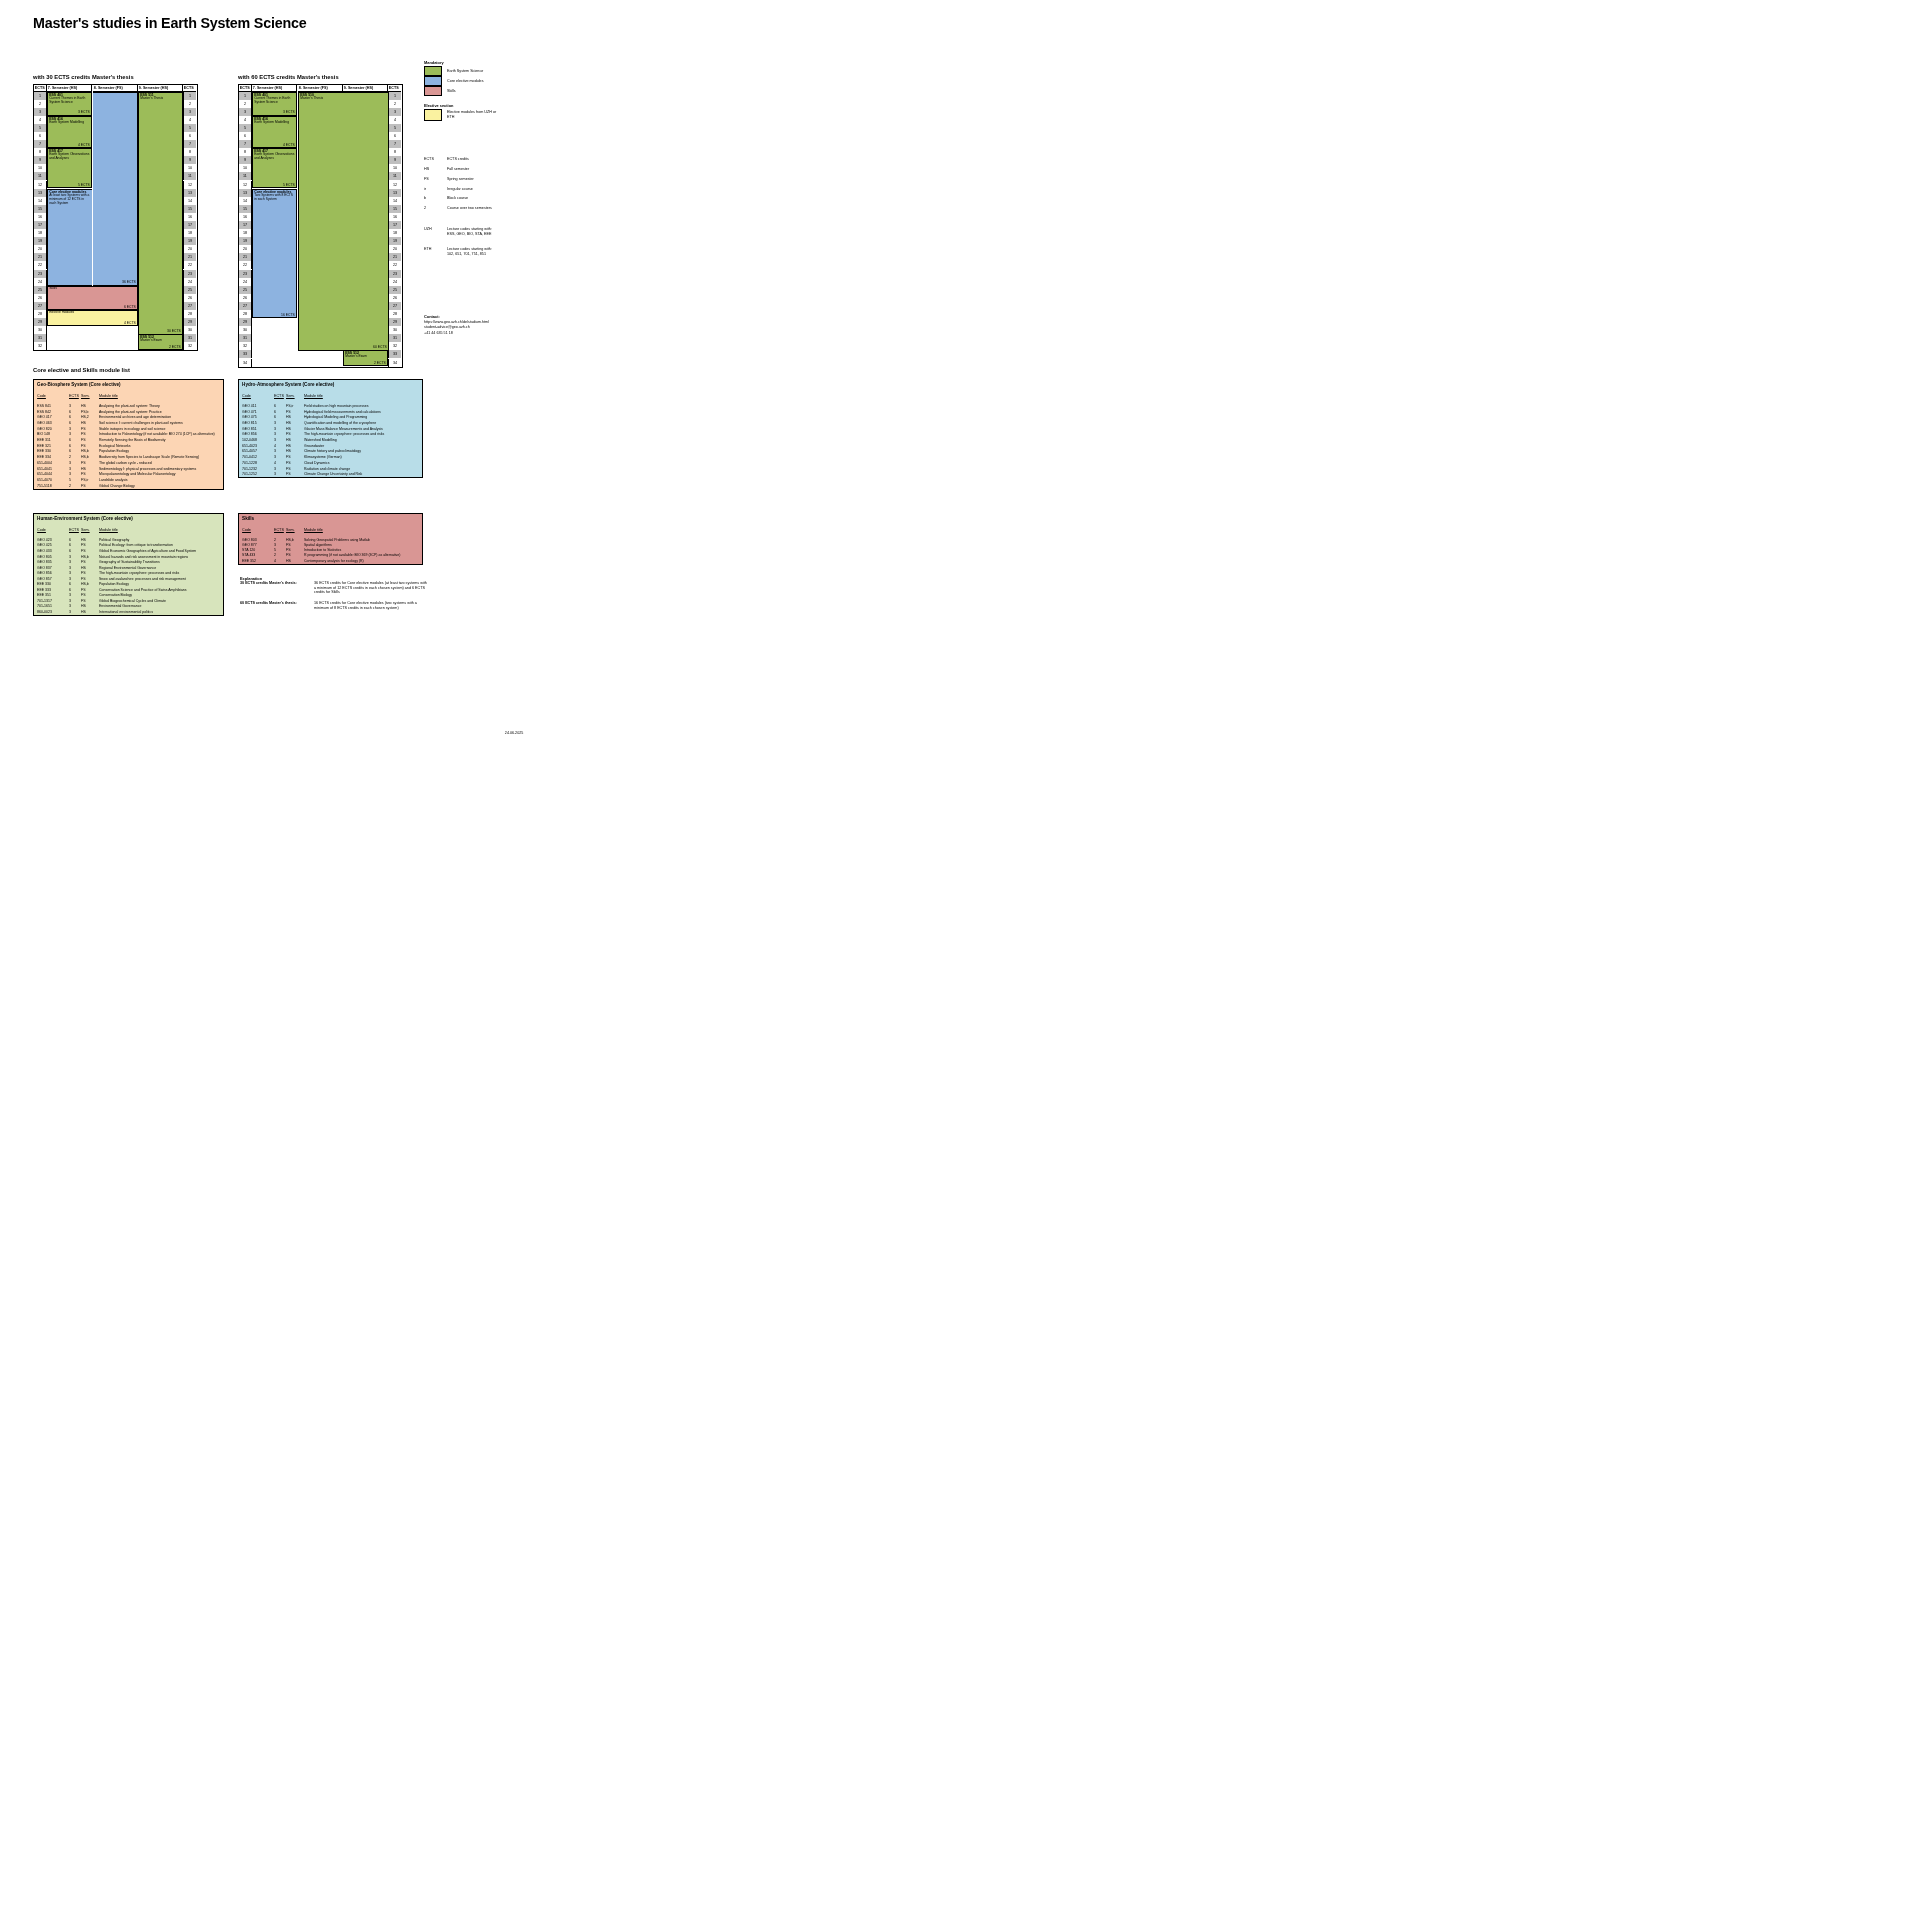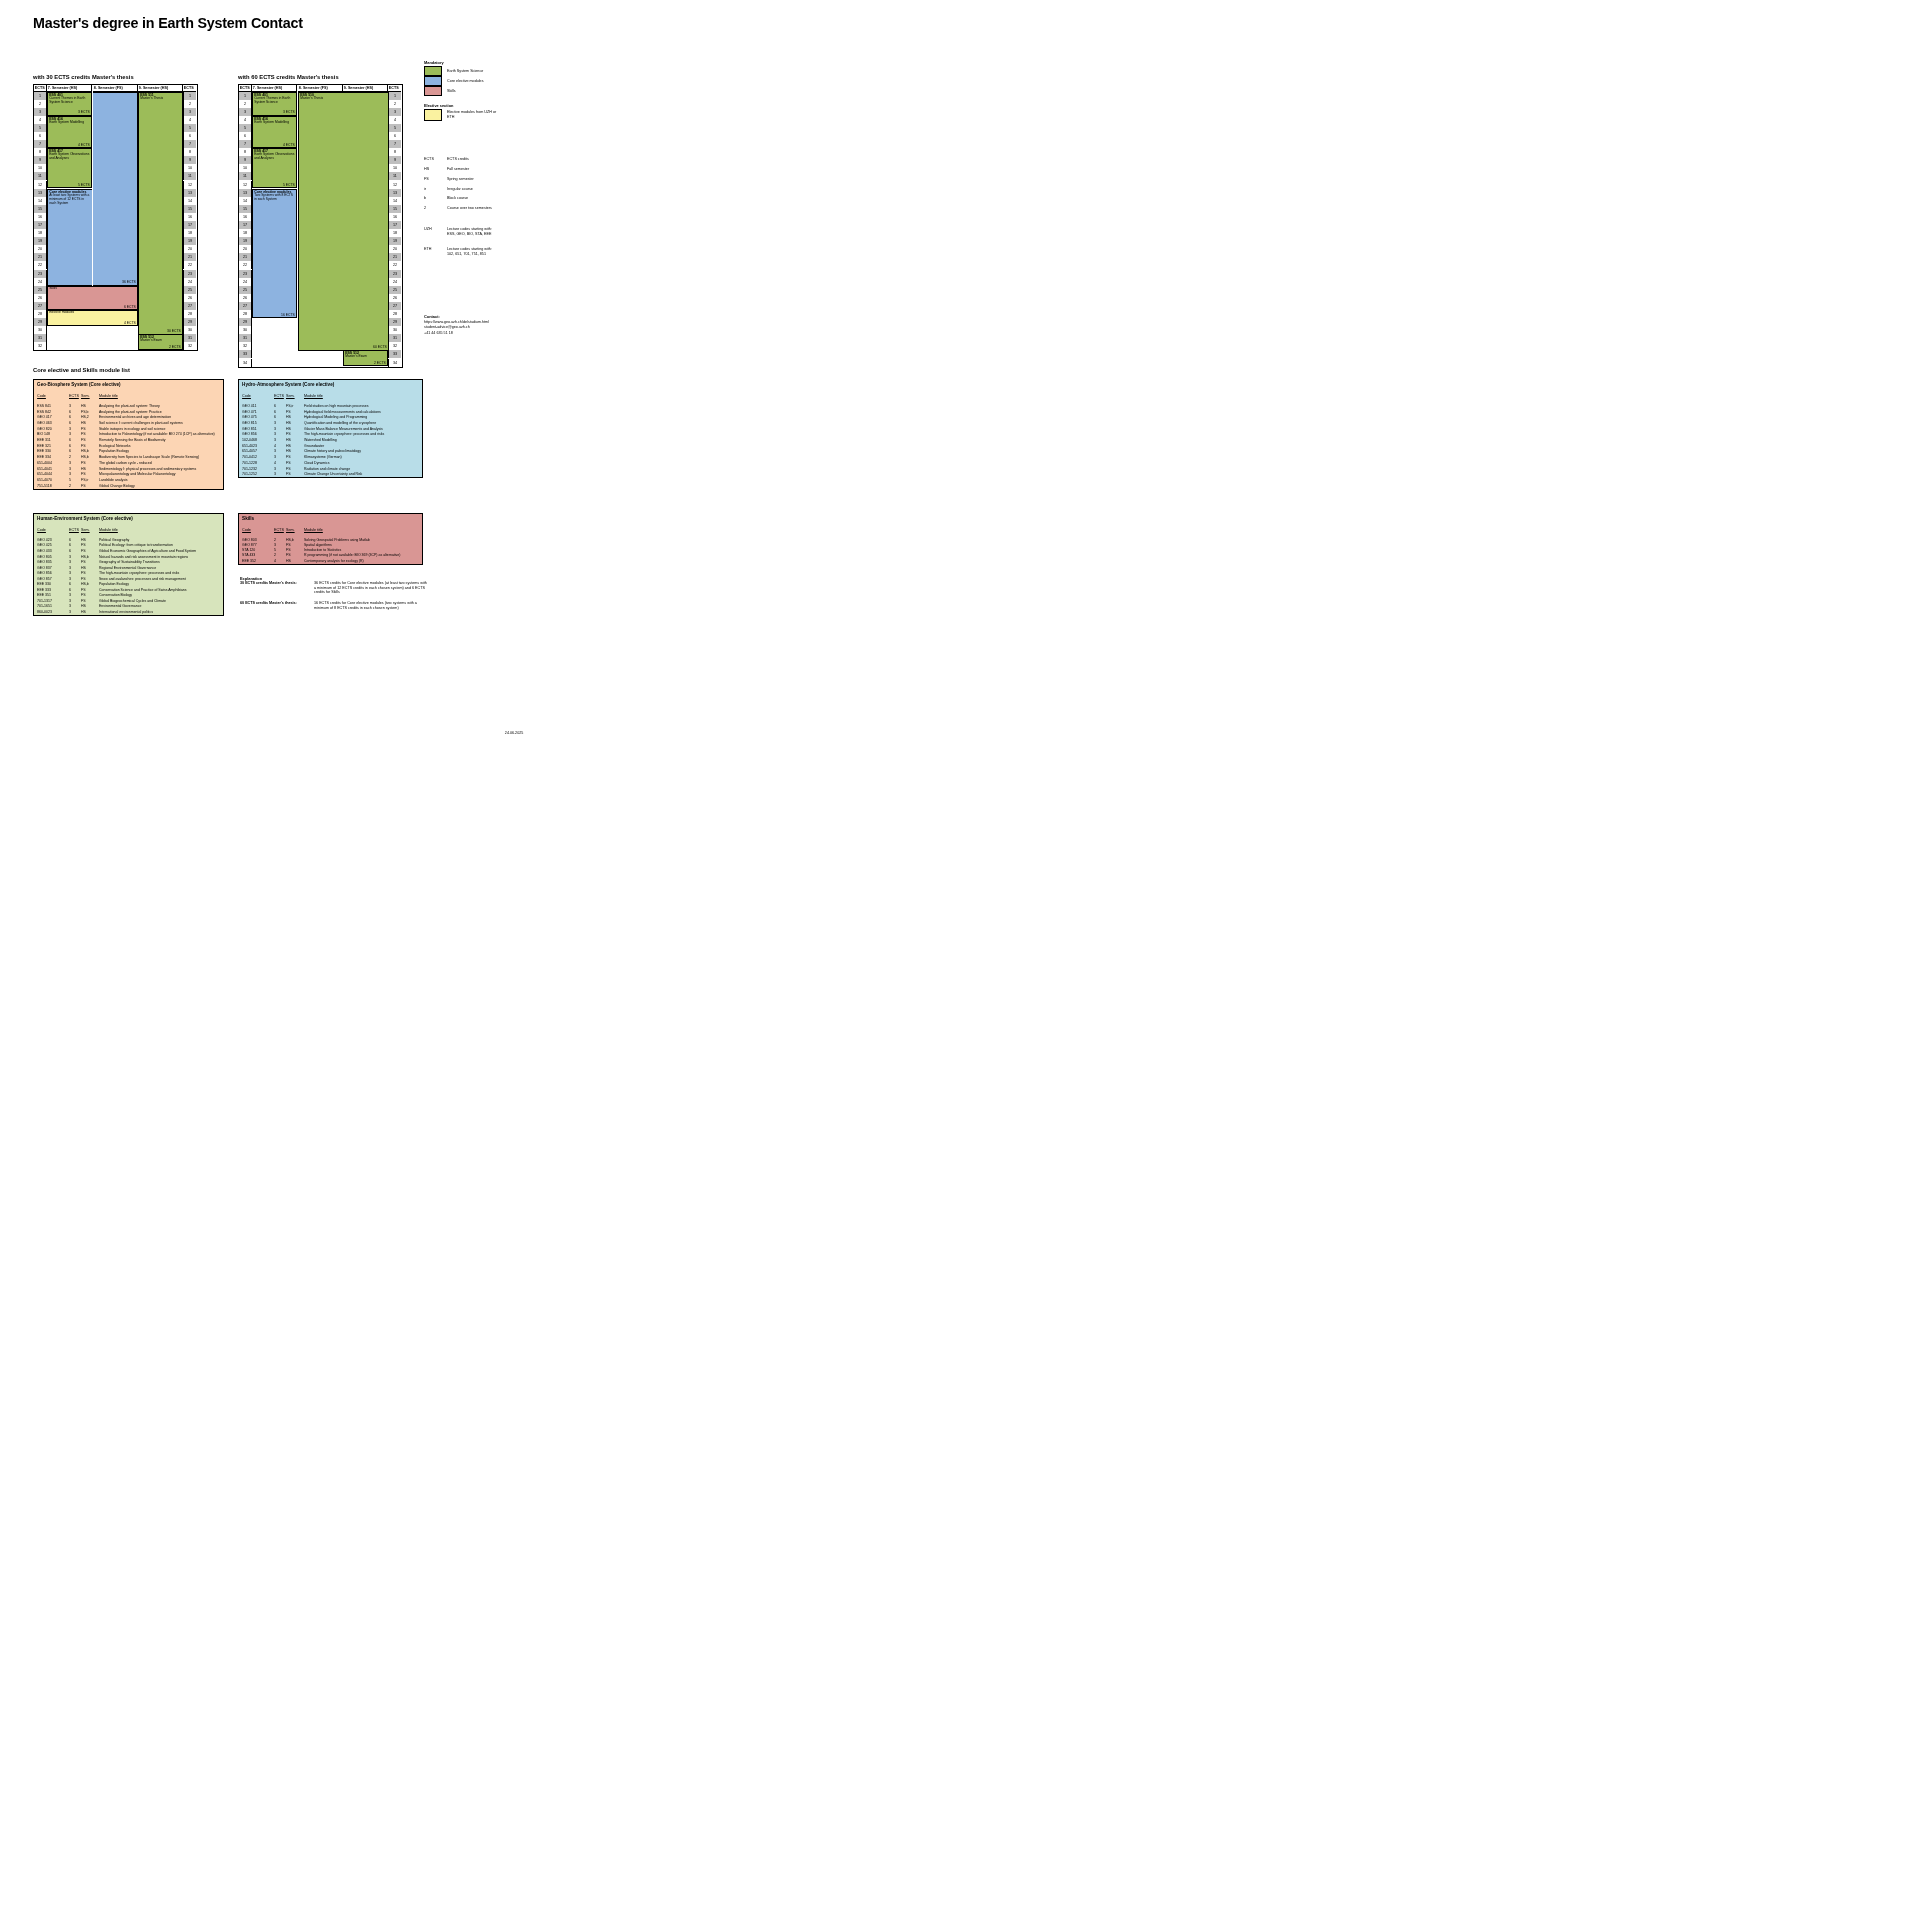--- a/index.html
+++ b/index.html
@@ -37,21 +37,21 @@
   
   #explanation-title{left:240px;top:576px;font-size:3.9px;font-weight:bold;}
   .expl-label{position:absolute;left:240px;width:71px;font-size:3.7px;font-weight:bold;line-height:1.25;}
   .expl-text{position:absolute;left:314px;width:114px;font-size:3.7px;line-height:1.25;}
   #footer-date{right:7.7px;top:731px;font-size:3.7px;}
 </style>
 </head>
 <body>
 
 <div id="page">
-  <div class="abs" id="main-title">Master's degree in Earth System Contact</div>
+  <div class="abs" id="main-title">Master's studies in Earth System Science</div>
 
   <div class="abs plan-subtitle" style="left:33px;">with 30 ECTS credits Master's thesis</div>
   <div class="abs plan-subtitle" style="left:238px;">with 60 ECTS credits Master's thesis</div>
 
   <div class="plan" id="plan30" style="left: 33px; width: 163px; height: 265px;">
       <div class="plan-head" style="left: 0px; width: 13px; border-right: 0.4px solid rgb(0, 0, 0);">ECTS</div>
       <div class="plan-head" style="left: 13px; width: 45px; border-right: 0.4px solid rgb(0, 0, 0);">7. Semester (HS)</div>
       <div class="plan-head" style="left: 59px; width: 45px; border-right: 0.4px solid rgb(0, 0, 0);">8. Semester (FS)</div>
       <div class="plan-head" style="left: 104px; width: 45px; border-right: 0.4px solid rgb(0, 0, 0);">9. Semester (HS)</div>
       <div class="plan-head" style="left: 149px; width: 13px; border-right: none;">ECTS</div>

